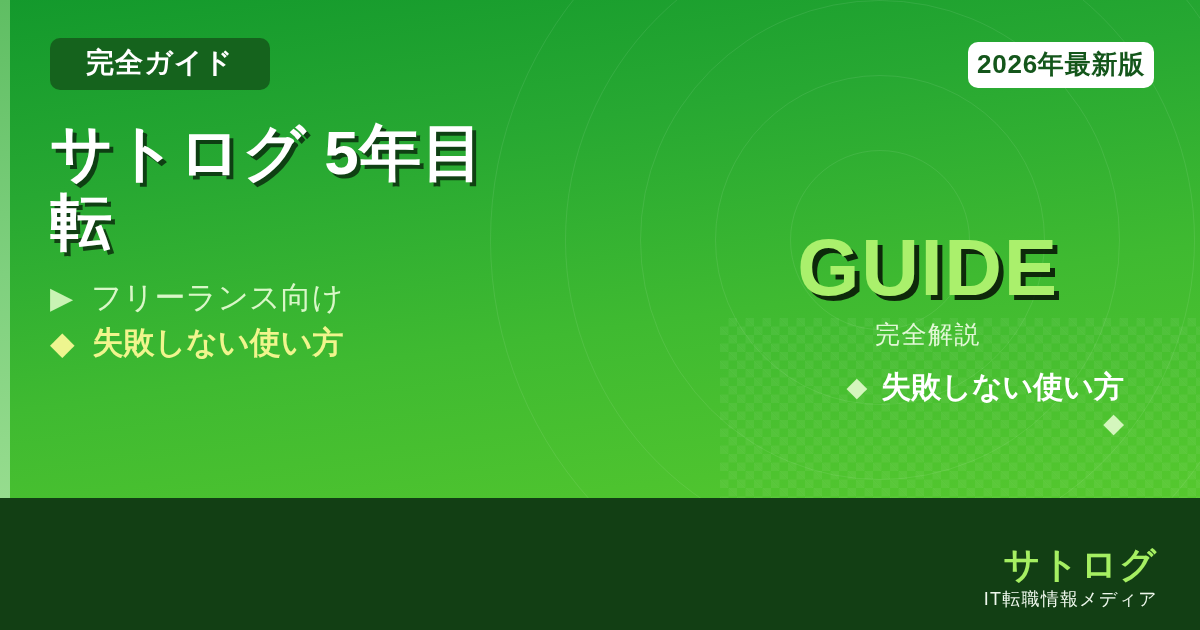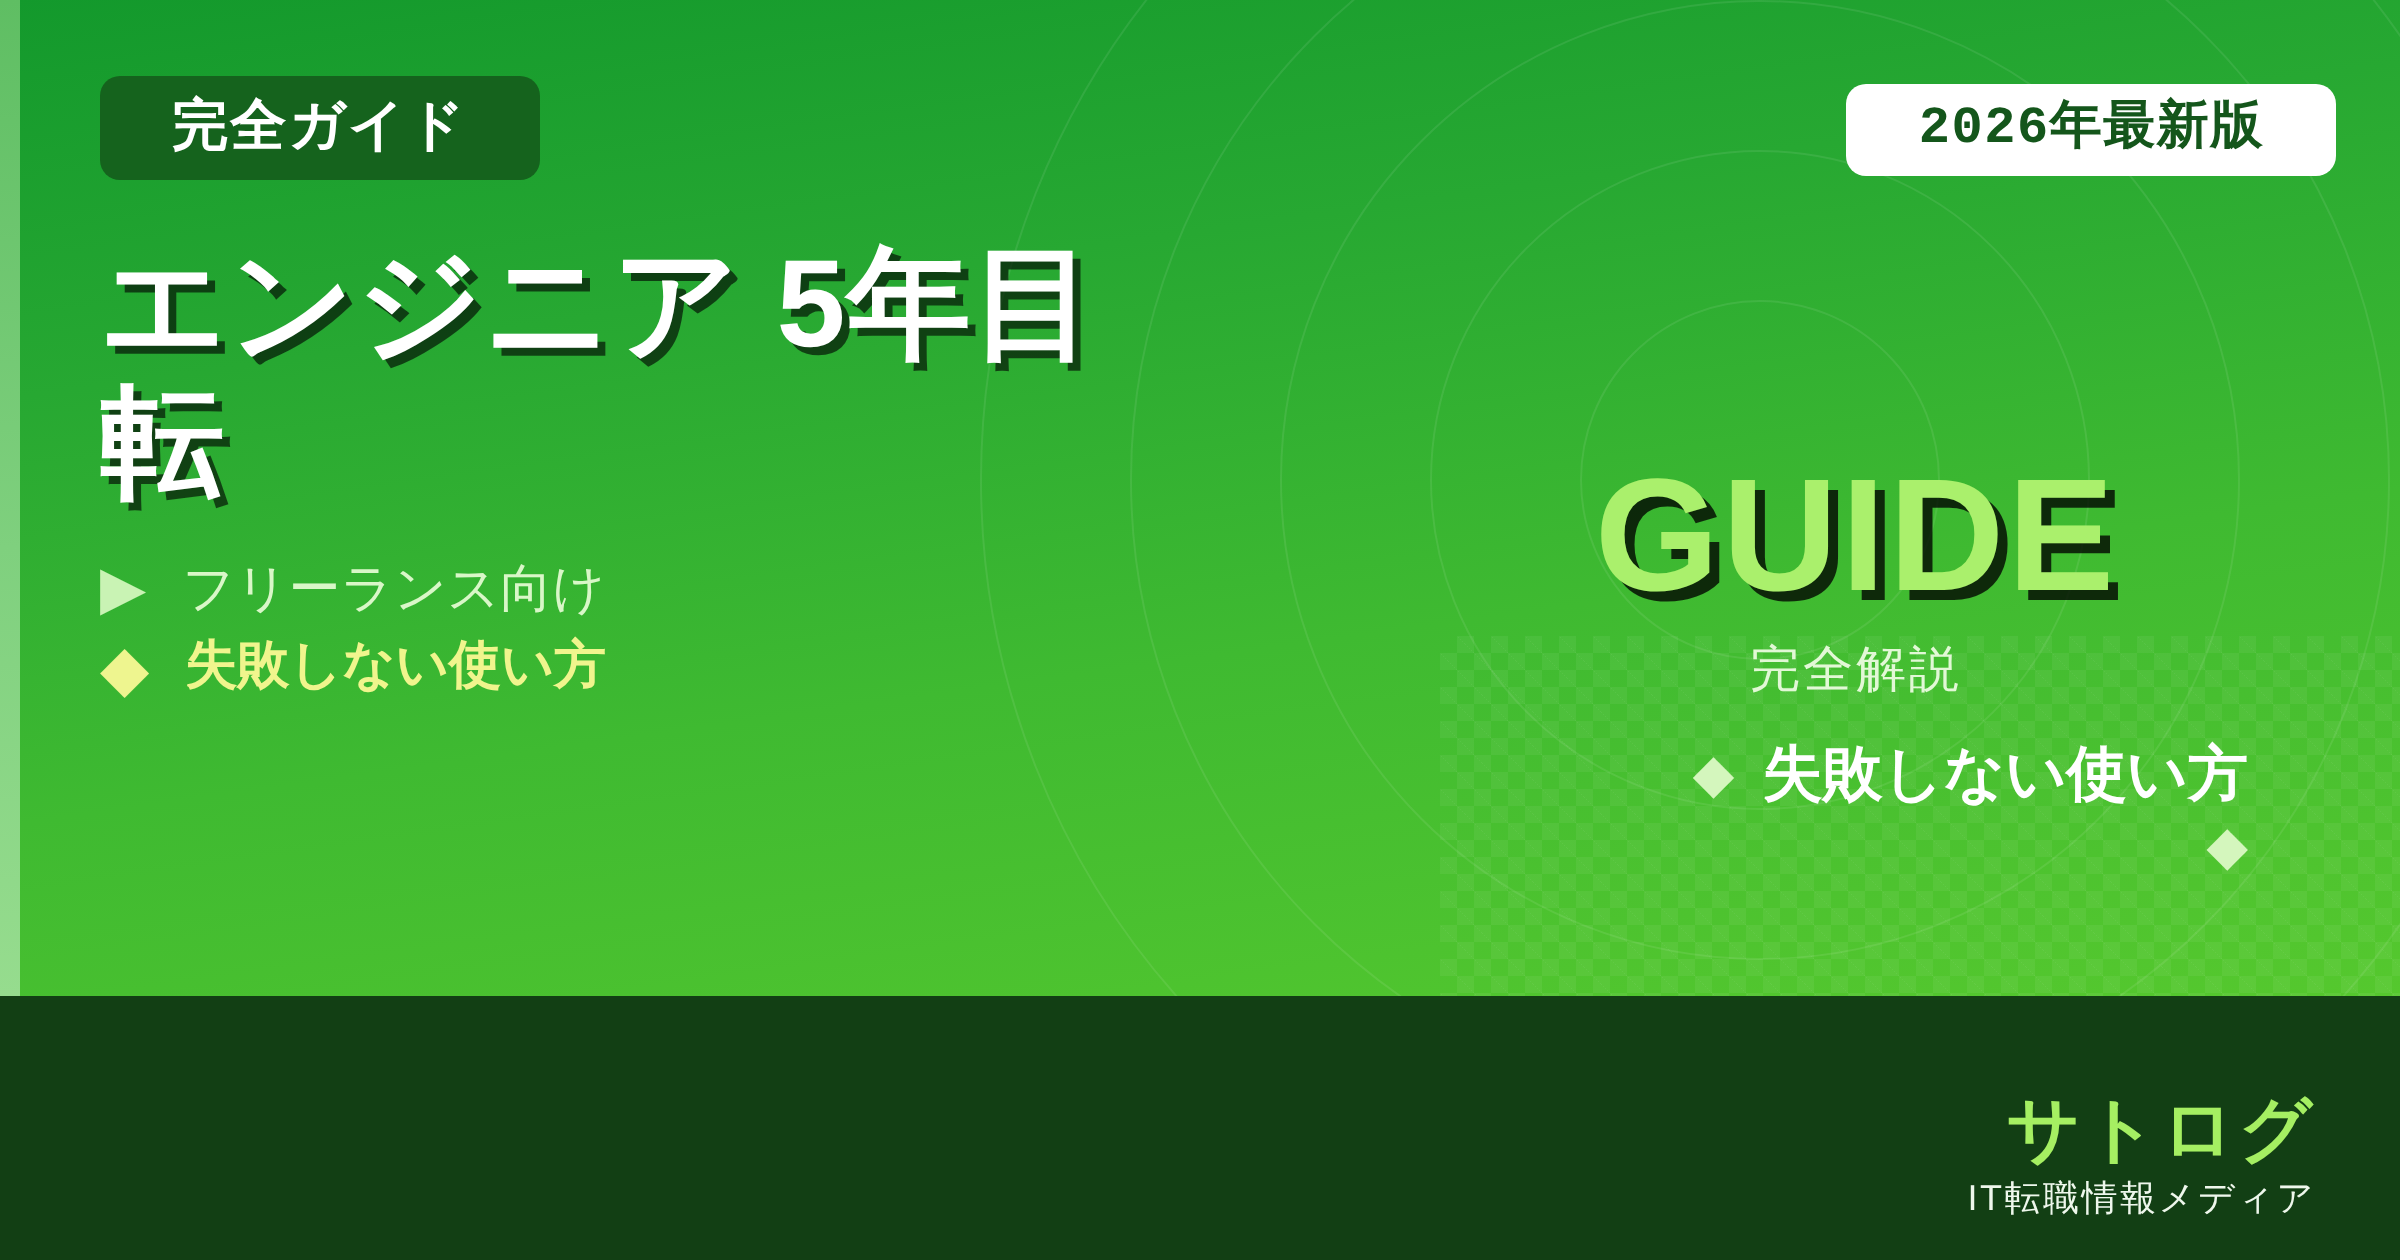--- a/index.html
+++ b/index.html
@@ -57,21 +57,21 @@
     font-size:62px; line-height:1.12; letter-spacing:.01em;
     text-shadow:4px 4px 0 rgba(0,0,0,.62);
     max-width:660px;
   }
   .bullets { margin-top:22px; }
   .bullet {
     display:flex; align-items:center; gap:18px;
     margin-bottom:6px; line-height:1.25;
   }
   .bullet .mark { font-size:30px; line-height:1; }
-  .bullet .txt  { font-size:26px;font-family:Liberation Serif, serif; }
+  .bullet .txt  { font-size:31px; }
   .b-1 .mark { color:#c9f3b4; }
   .b-1 .txt  { color:#d9f7c8; font-weight:400; }
   .b-2 .mark { color:#eef58f; font-size:32px; }
   .b-2 .txt  { color:#f0f58d; font-weight:700; }
 
   
   .right {
     position:absolute; right:72px; top:228px; width:400px;
     text-align:center;
   }
@@ -123,29 +123,29 @@
     <div class="rings">
       <span class="r1"></span>
       <span class="r2"></span>
       <span class="r3"></span>
       <span class="r4"></span>
       <span class="r5"></span>
     </div>
 
     <div class="dots"></div>
 
-    <div style="position:absolute;right:32px;top:42px;background:#ffffff;border-radius:10px;padding:9px 36px 11px;font-family:Liberation Mono, monospace;">
+    <div style="position:absolute;right:46px;top:42px;background:#ffffff;border-radius:10px;padding:9px 9px 11px;">
       <span style="color:#14561b;font-size:26px;font-weight:700;letter-spacing:.03em;line-height:1;display:block;">2026年最新版</span>
     </div>
 
     <div class="left">
       <div class="badge">完全ガイド</div>
 
       <div class="title">
-        <div>エンジニア 5年目</div>
+        <div>サトログ 5年目</div>
         <div>転</div>
       </div>
 
       <div class="bullets">
         <div class="bullet b-1">
           <span class="mark">▶</span>
           <span class="txt">フリーランス向け</span>
         </div>
         <div class="bullet b-2">
           <span class="mark">◆</span>

